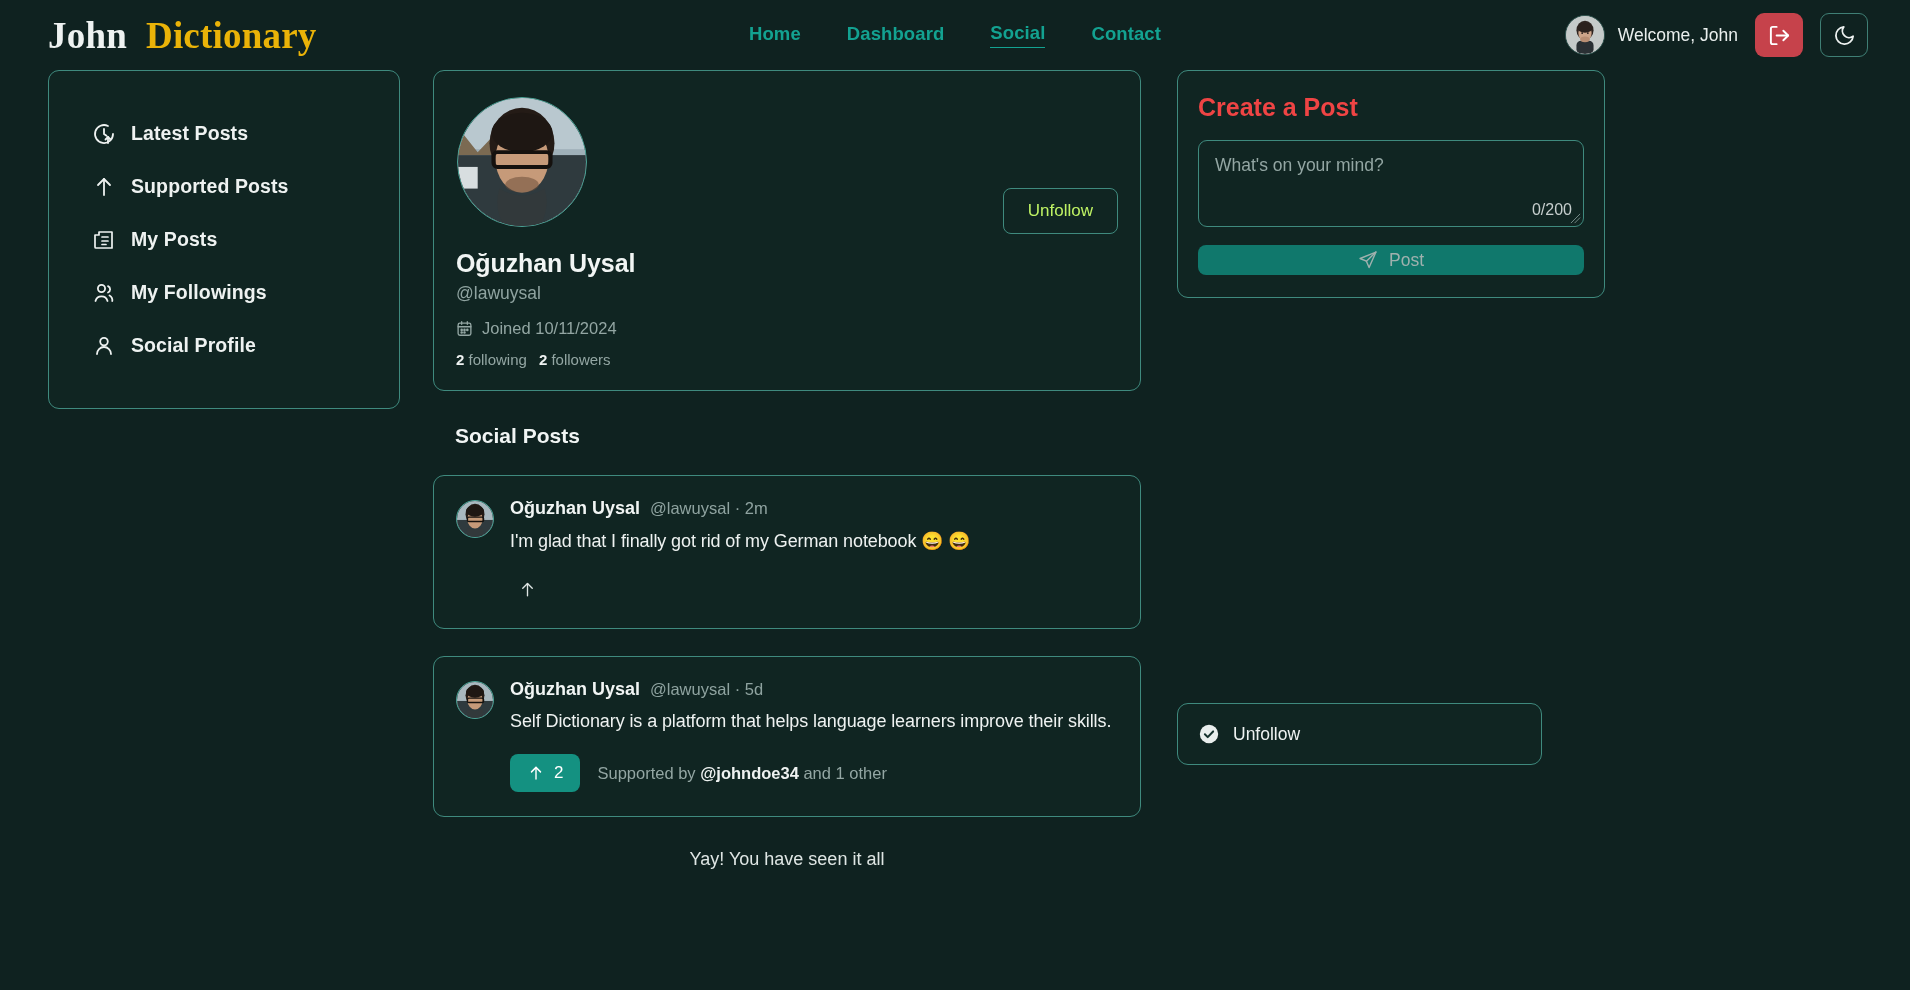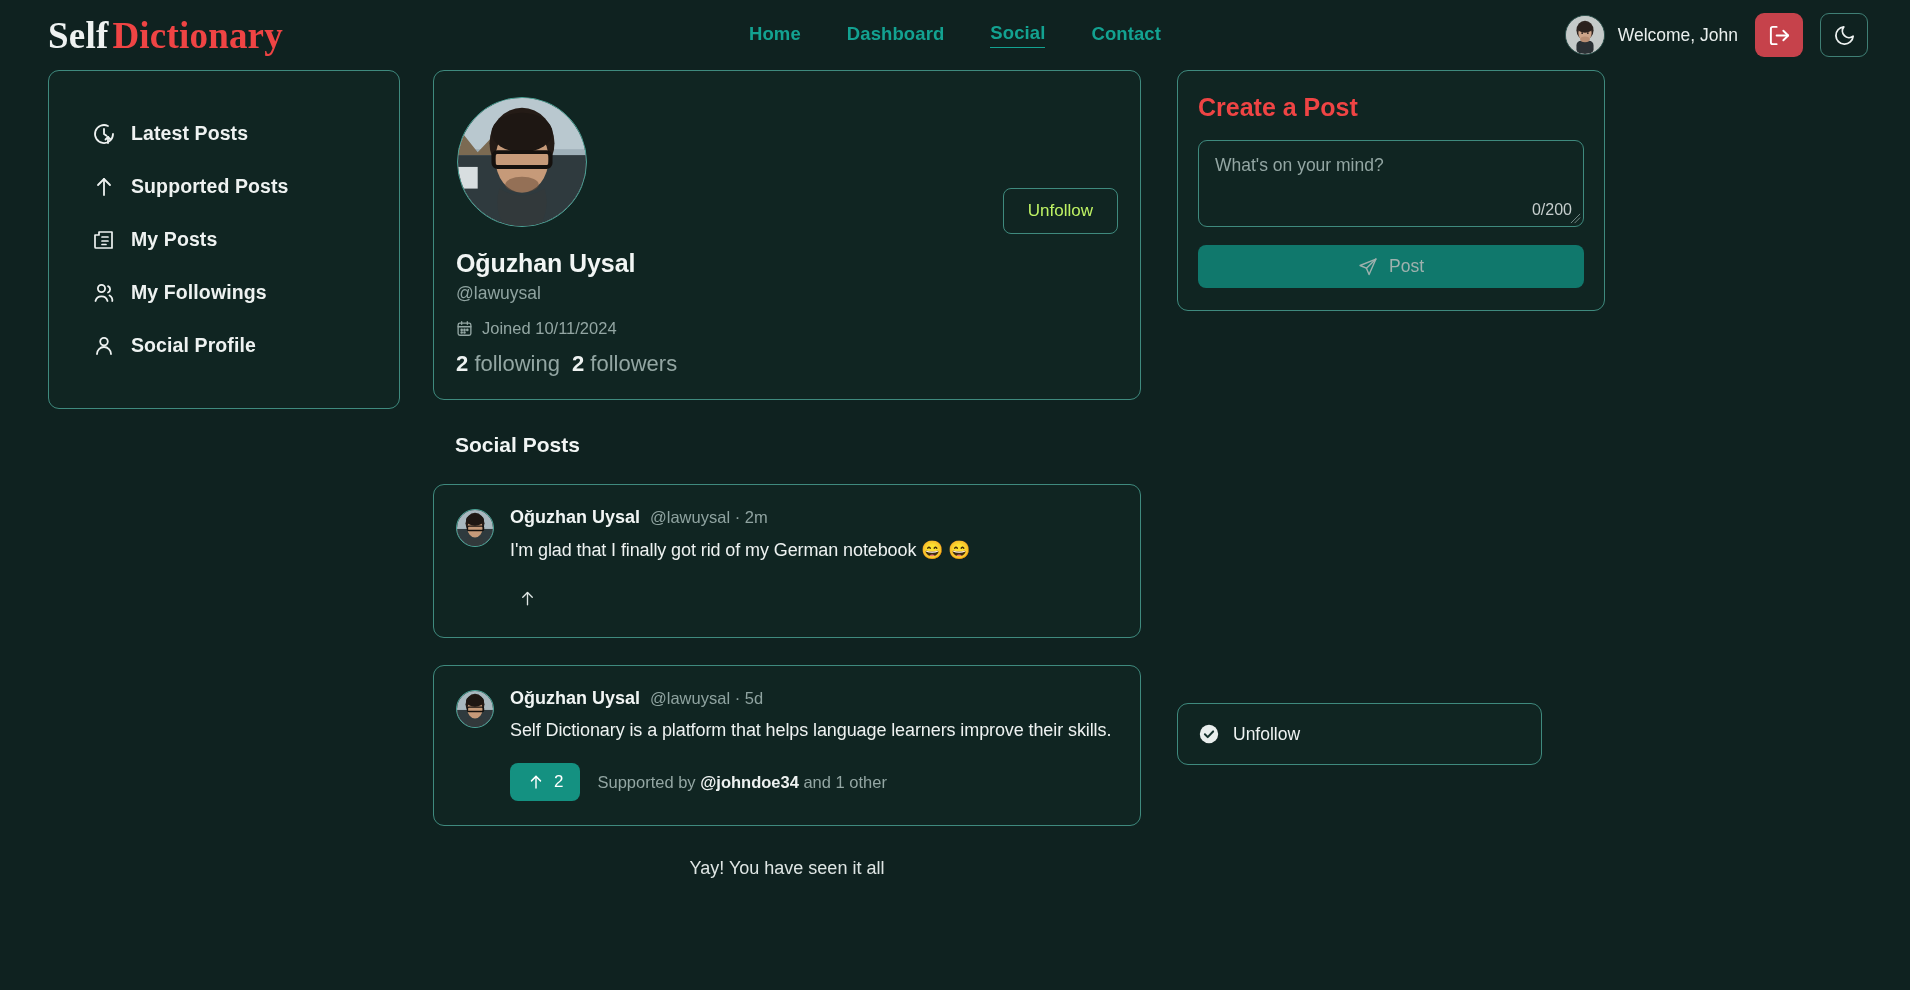--- a/index.html
+++ b/index.html
@@ -27,21 +27,21 @@
   }
 
   .logo {
     font-family: "Liberation Serif", serif;
     font-size: 37px;
     font-weight: bold;
     letter-spacing: 0.2px;
     white-space: nowrap;
   }
   .logo .self { color: #eef2f1; }
-  .logo .dict { color: #ef4444; margin-left: 4px; }
+  .logo .dict { color: #eab308; margin-left: 19px; }
 
   .nav {
     position: absolute;
     left: 50%;
     transform: translateX(-50%);
     display: flex;
     align-items: center;
     gap: 46px;
   }
   .nav a {
@@ -187,21 +187,21 @@
   .pjoined {
     display: flex;
     align-items: center;
     gap: 9px;
     margin-top: 15px;
     font-size: 16.5px;
     color: #93a6a3;
   }
   .pstats {
     margin-top: 13px;
-    font-size: 22px;
+    font-size: 15px;
     color: #93a6a3;
   }
   .pstats b { color: #eef2f1; font-weight: 700; }
   .pstats .sp { display: inline-block; width: 12px; }
 
   .section-title {
     font-size: 21px;
     font-weight: bold;
     color: #f1f5f4;
     margin: 33px 0 0 22px;
@@ -321,21 +321,21 @@
   }
   .resize-grip {
     position: absolute;
     right: 2px; bottom: 2px;
     width: 11px; height: 11px;
     pointer-events: none;
   }
   .post-btn {
     margin-top: 18px;
     width: 100%;
-    height: 43px;
+    height: 30px;
     background: #10786c;
     border: none;
     border-radius: 8px;
     color: #9fb1ae;
     font-size: 17.5px;
     font-family: "Liberation Sans", sans-serif;
     display: flex;
     align-items: center;
     justify-content: center;
     gap: 11px;
@@ -355,21 +355,21 @@
   .toast .tlabel { font-size: 17.5px; color: #eef2f1; }
 
   
   .face { position: absolute; inset: 0; }
 </style>
 </head>
 <body>
 
 <div class="header">
   <div class="logo">
-    <span class="self">Self</span><span class="dict">Dictionary</span>
+    <span class="self">John</span><span class="dict">Dictionary</span>
   </div>
 
   <nav class="nav">
     <a href="#">Home</a>
     <a href="#">Dashboard</a>
     <a href="#" class="active">Social</a>
     <a href="#">Contact</a>
   </nav>
 
   <div class="header-right">

